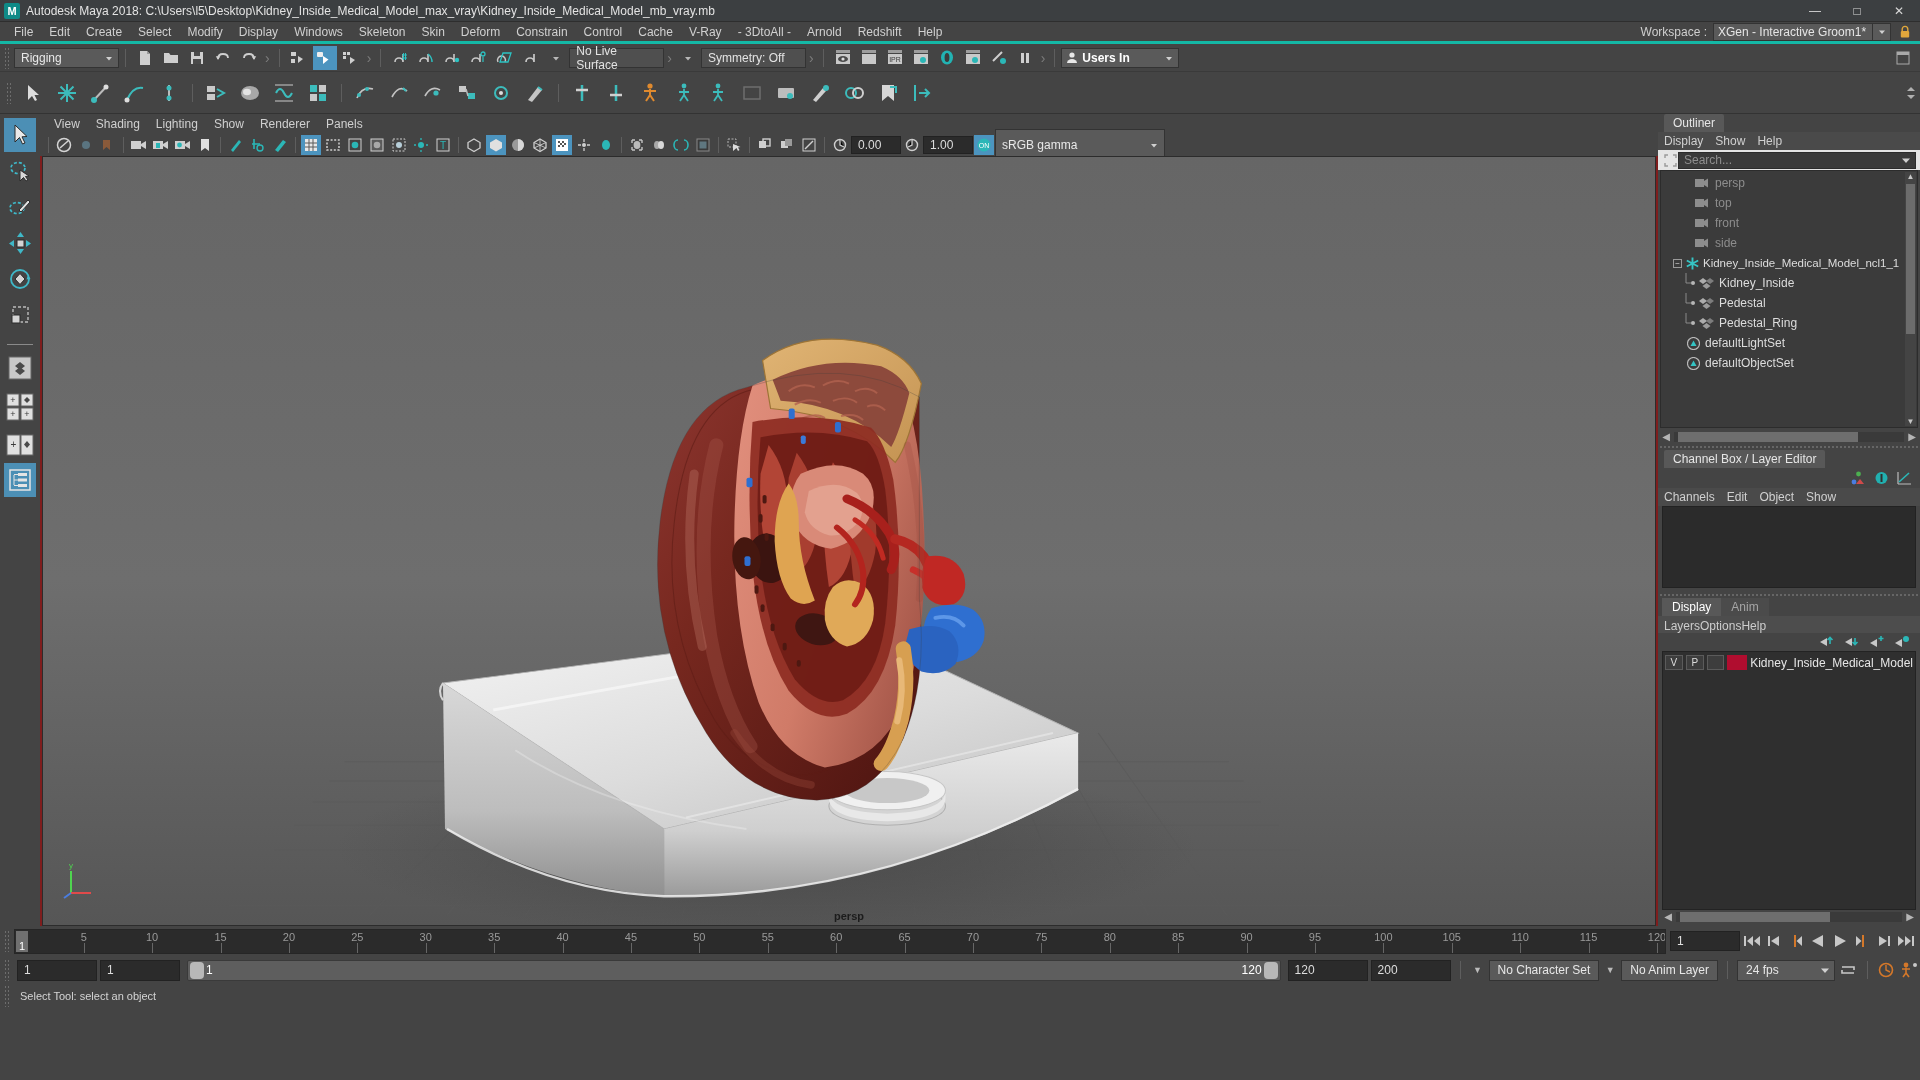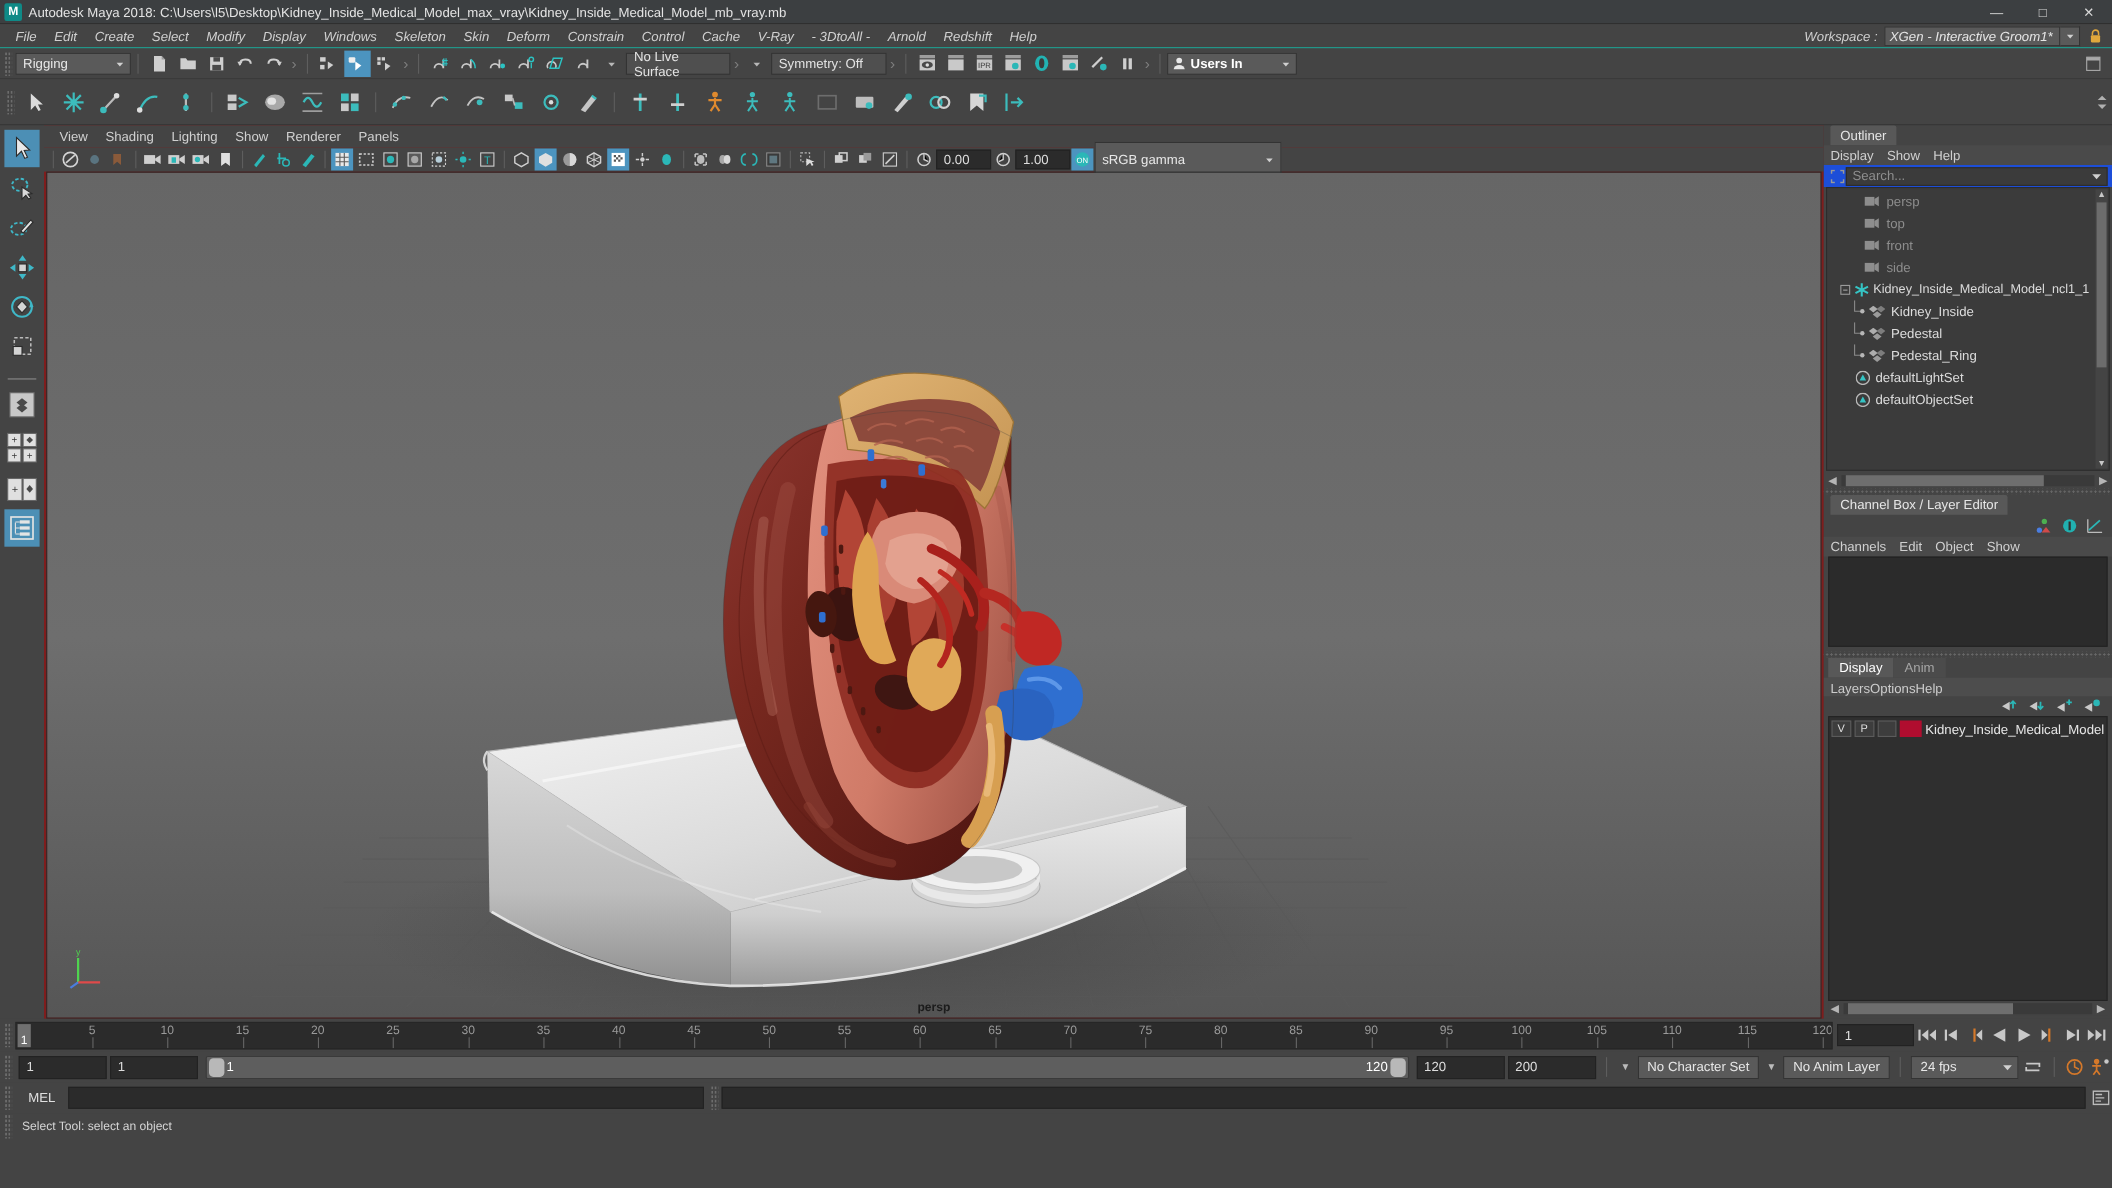--- a/index.html
+++ b/index.html
@@ -29,21 +29,21 @@
   .tb-title { font-size: 12px; color: #e3e3e3; white-space: nowrap; }
   .tb-buttons { margin-left: auto; display: flex; height: 22px; }
   .tb-btn {
     width: 42px; height: 22px; display: flex; align-items: center;
     justify-content: center; color: #d8d8d8; font-size: 12px;
   }
 
   
   .menubar {
     height: 22px; background: #444444; display: flex; align-items: center;
-    padding-left: 6px; border-bottom: 1px solid #14b8a6; font-style: italic;
+    padding-left: 6px; border-bottom: 3px solid #14b8a6;
   }
   .menu-item {
     padding: 2px 8px; font-size: 12px; color: #d0d0d0; white-space: nowrap;
   }
   .ws-area { margin-left: auto; display: flex; align-items: center; padding-right: 6px; }
   .ws-label { font-size: 12px; color: #cfcfcf; margin-right: 6px; }
   .ws-select {
     width: 160px; height: 18px; background: #5a5a5a; border: 1px solid #333;
     display: flex; align-items: center; padding: 0 4px; font-size: 12px; color: #e5e5e5;
   }
@@ -146,21 +146,21 @@
 
   
   .rdock { width: 262px; background: #444444; display: flex; flex-direction: column; }
   .panel-tabbar { height: 18px; display: flex; align-items: flex-end; padding-left: 6px; }
   .panel-tab {
     background: #585858; padding: 2px 9px 2px 9px; font-size: 12px; color: #e6e6e6;
     border-top-left-radius: 2px; border-top-right-radius: 2px;
   }
   .panel-menubar { height: 18px; display: flex; align-items: center; padding-left: 6px; background:#4a4a4a;}
   .panel-menubar .mi { font-size: 12px; padding: 0 8px 0 0; margin-right: 4px; color: #d0d0d0;}
-  .search-row { height: 20px; display: flex; align-items: center; padding: 2px 4px; background:#1d4ed8;text-align:center;}
+  .search-row { height: 20px; display: flex; align-items: center; padding: 2px 4px; background:#e5e5e5;text-align:center;}
   .search-ico { width: 16px; height: 16px; display:flex;align-items:center;justify-content:center; }
   .search-box {
     flex: 1; height: 17px; background: #3b3b3b; border: 1px solid #2c2c2c;
     display: flex; align-items: center; padding-left: 5px; color: #8e8e8e; font-size: 12px;
   }
   .outliner-list {
     flex: 1; background: #3b3b3b; border: 1px solid #2c2c2c; margin: 0 2px;
     overflow: hidden; position: relative; padding-top: 2px;
   }
   .ol-row { height: 20px; display: flex; align-items: center; font-size: 12px; padding-left: 10px; white-space: nowrap;}
@@ -1577,34 +1577,19 @@
     </div>
     <div class="pbtn">
       <svg width="18" height="16" viewBox="0 0 18 16">
           <circle cx="5" cy="3" r="2.4" fill="#d4782a"></circle>
           <path d="M5 5.5 L5 11 M5 11 L2 15 M5 11 L8 15 M1 7 L9 7" stroke="#d4782a" stroke-width="1.6"></path>
           <circle cx="14" cy="3" r="2" fill="#c8c8c8"></circle>
         </svg>
     </div>
   </div>
 
-  <div class="cmdline-row">
-    <div class="grip"></div>
-    <div class="mel-label">MEL</div>
-    <div class="cmd-input" style="width:578px">
-      <span></span>
-    </div>
-    <div class="grip" style="margin-left:6px"></div>
-    <div class="cmd-input" style="flex:1;margin-right:4px"></div>
-    <div class="pbtn">
-      <svg width="16" height="16" viewBox="0 0 16 16">
-          <rect x="1" y="2" width="14" height="12" fill="none" stroke="#bbb" stroke-width="1.3"></rect>
-          <path d="M3 5 h6 M3 8 h8 M3 11 h5" stroke="#bbb" stroke-width="1.2"></path>
-        </svg>
-    </div>
-  </div>
 
   <div class="helpline-row">
     <div class="grip"></div>
     <div class="helptext">Select Tool: select an object</div>
   </div>
 
 </div>
 
 </body></html>

